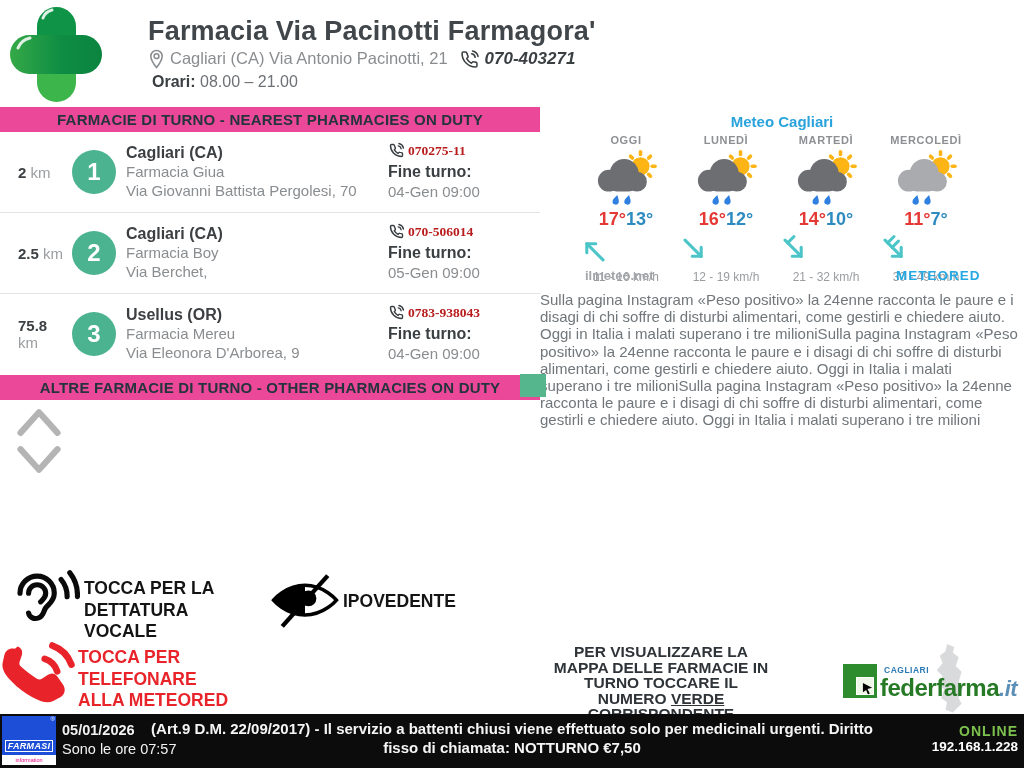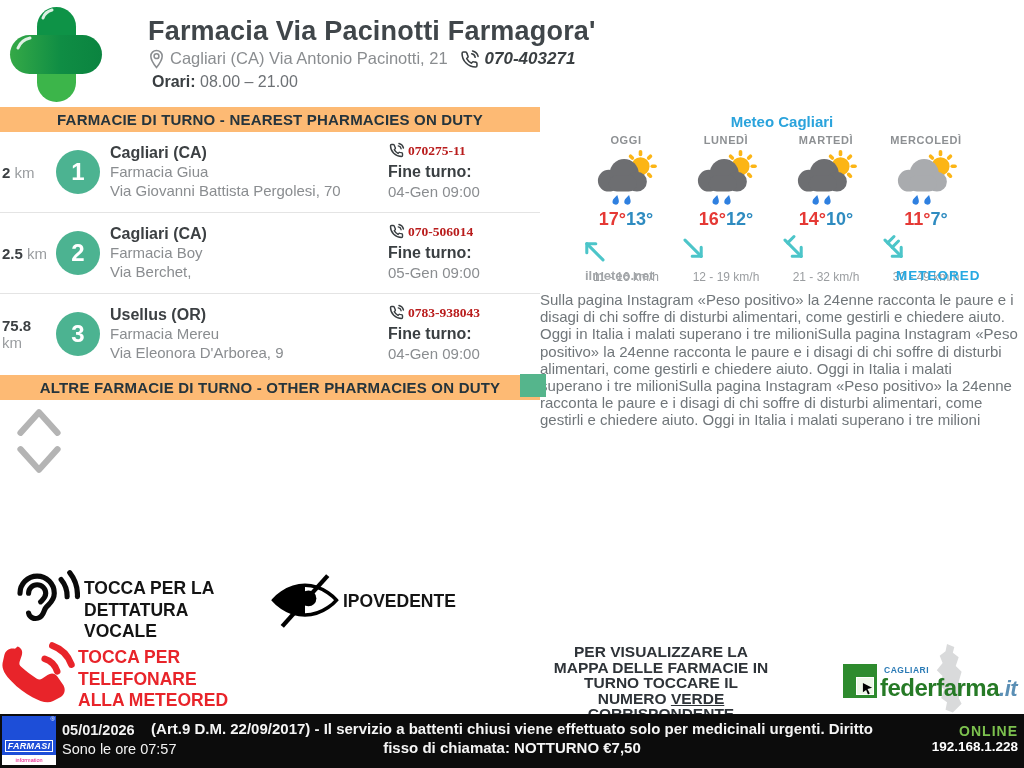--- a/index.html
+++ b/index.html
@@ -9,26 +9,26 @@
 
   
   .logo{left:8px;top:4px;width:96px;height:100px;}
   .title{left:148px;top:16px;font-size:27px;font-weight:700;color:#40464a;letter-spacing:.2px;}
   .addr{left:148px;top:49px;display:flex;align-items:flex-start;gap:5px;font-size:16.5px;color:#8a8d90;}
   .addr .phone-num{font-weight:700;color:#3a3f42;font-size:17px;font-style:italic;}
   .orari{left:152px;top:73px;font-size:16px;color:#6d7175;}
   .orari b{color:#3a3f42;}
 
   
-  .banner{left:0;width:540px;height:25px;background:#fdba74;color:#25343c;
+  .banner{left:0;width:540px;height:25px;background:#ec4899;color:#25343c;
           display:flex;align-items:center;justify-content:center;
           font-size:15px;font-weight:700;letter-spacing:.2px;}
   .rows{left:0;top:132px;width:540px;}
   .prow{display:flex;align-items:center;height:80px;border-bottom:1px solid #e4e4e4;cursor:pointer;}
-  .pdist{width:52px;font-size:15px;color:#9a9da0;text-align:left;padding-left:2px;}
+  .pdist{width:52px;font-size:15px;color:#9a9da0;text-align:left;padding-left:18px;}
   .pdist b{color:#3c4043;font-size:15px;}
   .pbadge{width:44px;height:44px;border-radius:50%;background:#4cb391;color:#fff;
           display:flex;align-items:center;justify-content:center;font-size:24px;font-weight:700;
           margin:0 6px 0 2px;flex:0 0 44px;}
   .pinfo{flex:1;padding-left:4px;line-height:1.26;}
   .pcity{font-size:16px;font-weight:700;color:#3c4043;}
   .pname,.pstreet{font-size:15px;color:#8a8d90;}
   .pright{width:152px;flex:0 0 152px;line-height:1.3;}
   .pphone{display:flex;align-items:flex-start;gap:3px;font-size:13.5px;font-weight:700;color:#b91c1c;font-family:Liberation Serif, serif;}
   .pfine{font-size:16px;font-weight:700;color:#3a3f42;margin-top:2px;}

